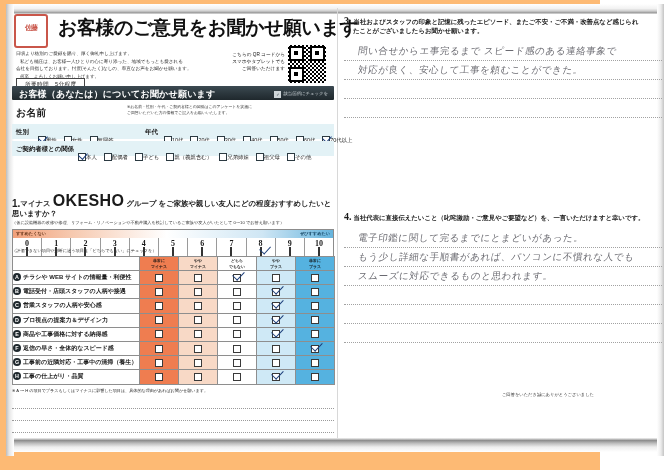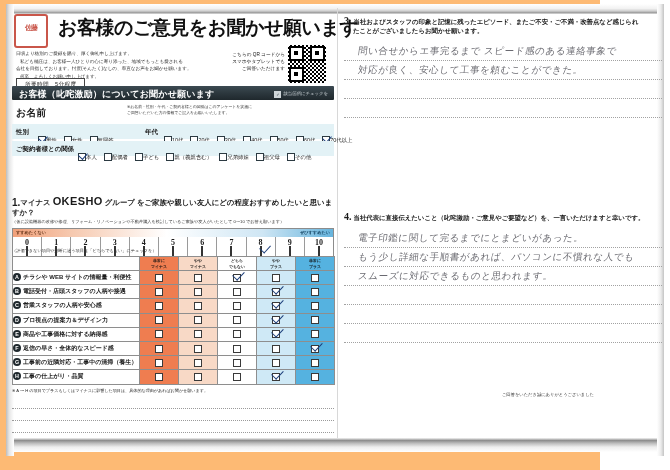--- a/index.html
+++ b/index.html
@@ -111,21 +111,21 @@
   .opt.checked .box::after{
     content:"";position:absolute;left:0px;top:-2px;width:7px;height:5px;
     border-left:1.3px solid #1d3f7a;border-bottom:1.3px solid #1d3f7a;
     transform:rotate(-48deg);
   }
 
   
   .q1{position:absolute;left:12px;top:196px;width:322px;}
   .qnum{font-size:10px;font-weight:bold;vertical-align:-1px;}
   .q1title{font-size:7.4px;font-weight:bold;line-height:10px;}
-  .q1title .brand{font-size:11px;letter-spacing:.4px;}
+  .q1title .brand{font-size:16px;letter-spacing:.4px;}
   .q1sub{font-size:4.2px;color:#333;line-height:6px;margin-top:1px;}
   .scalewrap{margin-top:3px;border:1px solid #8c8c8c;}
   .scalelabels{
     position:relative;height:8px;
     background:linear-gradient(90deg,#f0a07a 0%,#f6c8ae 18%,#ffffff 48%,#cfe6f4 78%,#66b4dd 100%);
   }
   .scalelabels .l{position:absolute;left:3px;top:1px;font-size:4.2px;font-weight:bold;color:#5a2b10;}
   .scalelabels .r{position:absolute;right:3px;top:1px;font-size:4.2px;font-weight:bold;color:#0d3d5c;}
   .scalecells{display:flex;background:#fff;}
   .cell{
@@ -218,21 +218,21 @@
       <div>ご回答いただけます</div>
     </div>
     <div class="qr">
       <div class="finder f1"></div>
         <div class="finder f2"></div>
         <div class="finder f3"></div>
     </div>
   </div>
 
   <div class="sec1 bar">
-    <span class="bt">お客様（叱咤激励）についてお聞かせ願います</span>
+    <span class="bt">お客様（あなたは）についてお聞かせ願います</span>
     <span class="bn"><span class="ck">✓</span><span>該当箇所にチェックを</span></span>
   </div>
 
   <div class="info">
     <div class="namerow">
       <div class="namelbl">お名前</div>
       <div class="namenote">
         <div>※お名前・性別・年代・ご契約者様との関係はこのアンケートを実施に</div>
         <div>ご回答いただいた方の情報でご記入をお願いいたします。</div>
       </div>

